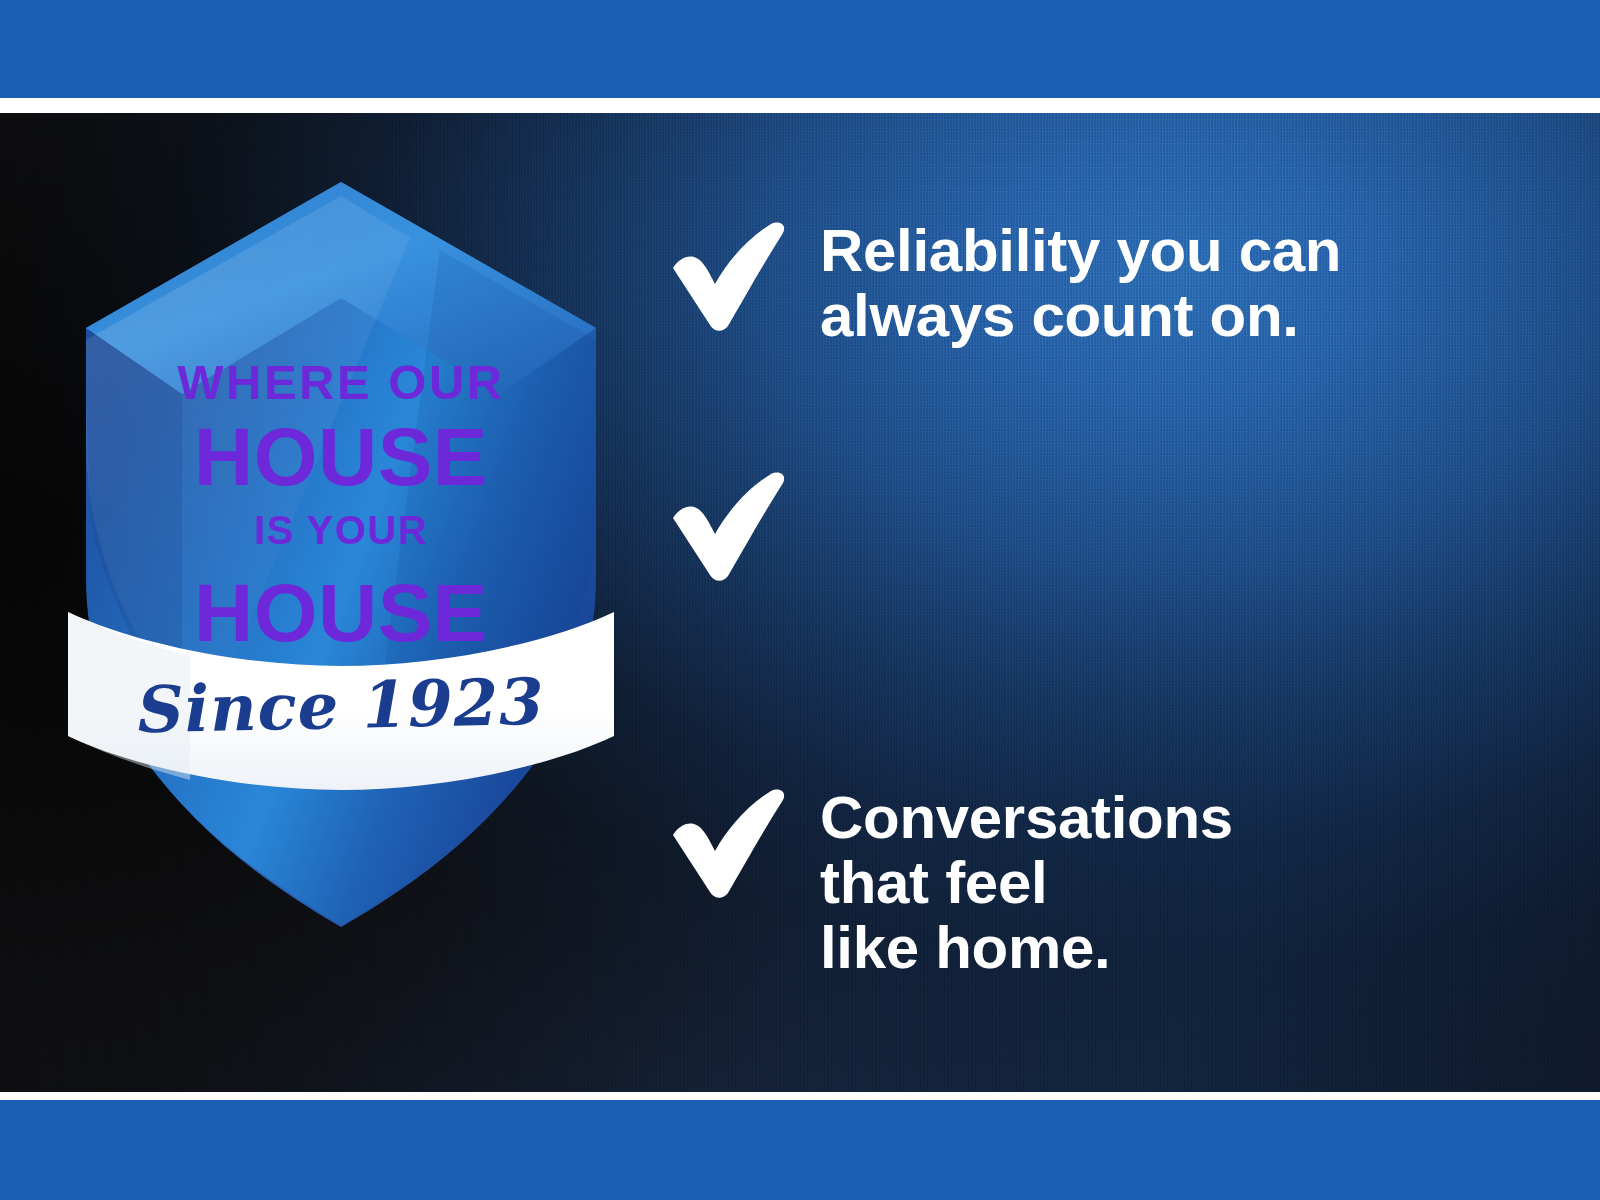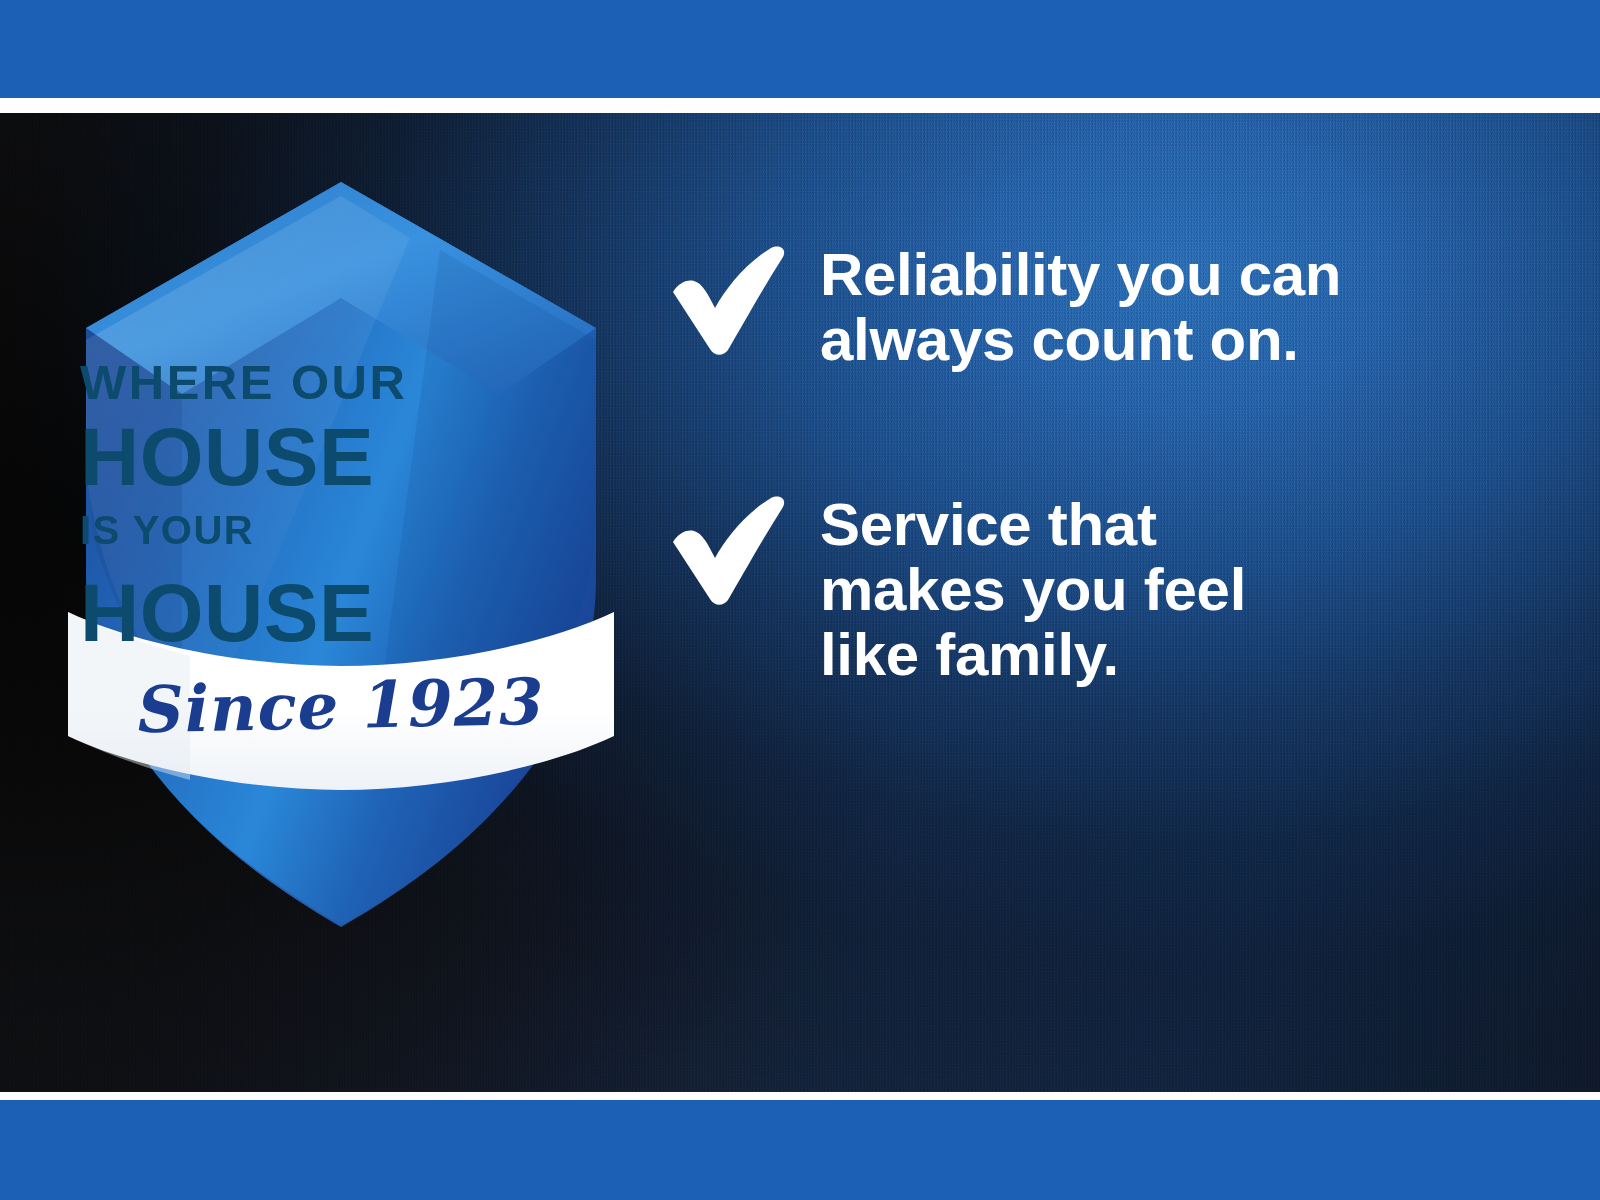--- a/index.html
+++ b/index.html
@@ -93,21 +93,22 @@
     width: 522px;
     height: 755px;
   }
   .badge svg { display: block; width: 100%; height: 100%; overflow: visible; }
 
   .badge-text {
     position: absolute;
     left: 0;
     top: 0;
     width: 522px;
-    color: #0c4a6e;
+    text-align: center;
+    color: #6d28d9;
     text-transform: uppercase;
     line-height: 1;
     user-select: none;
   }
   .bl1 { top: 178px; font-size: 49px; font-weight: 700; letter-spacing: 2.5px; }
   .bl2 { top: 236px; font-size: 82px; font-weight: 700; letter-spacing: 0.5px; }
   .bl3 { top: 330px; font-size: 40px; font-weight: 700; letter-spacing: 1.5px; }
   .bl4 { top: 392px; font-size: 82px; font-weight: 700; letter-spacing: 0.5px; }
 
   .ribbon-text {
@@ -126,21 +127,20 @@
     user-select: none;
   }
 
   
   .bullets {
     position: absolute;
     left: 670px;
     top: 113px;
     width: 830px;
     height: 979px;
-    margin-top: 24px;
   }
   .bullet {
     position: absolute;
     left: 0;
     width: 830px;
     display: flex;
     align-items: flex-start;
   }
   .bullet-0 { top: 105px; }
   .bullet-1 { top: 355px; }
@@ -258,24 +258,33 @@
     </div>
 
     <div class="bullet bullet-1">
       <div class="check-wrap">
         <svg viewBox="0 0 118 108" xmlns="http://www.w3.org/2000/svg" aria-hidden="true">
           <path d="M3 46 C8 38 16 33 24 35 C32 37 38 48 45 62
                    C56 42 76 17 101 2 C110 -2 117 3 113 11
                    C92 44 72 80 58 104 C53 111 44 110 40 103 Z" fill="#ffffff"></path>
         </svg>
       </div>
-      <div class="bullet-text">Service that
-makes you feel
-like family.</div>
     </div>
 
+    <div class="bullet bullet-2">
+      <div class="check-wrap">
+        <svg viewBox="0 0 118 108" xmlns="http://www.w3.org/2000/svg" aria-hidden="true">
+          <path d="M3 46 C8 38 16 33 24 35 C32 37 38 48 45 62
+                   C56 42 76 17 101 2 C110 -2 117 3 113 11
+                   C92 44 72 80 58 104 C53 111 44 110 40 103 Z" fill="#ffffff"></path>
+        </svg>
+      </div>
+      <div class="bullet-text">Conversations
+that feel
+like home.</div>
+    </div>
 
   </div>
 
   <div class="gap gap-bottom"></div>
   <div class="bar bar-bottom"></div>
 
 </div>
 
 </body></html>

